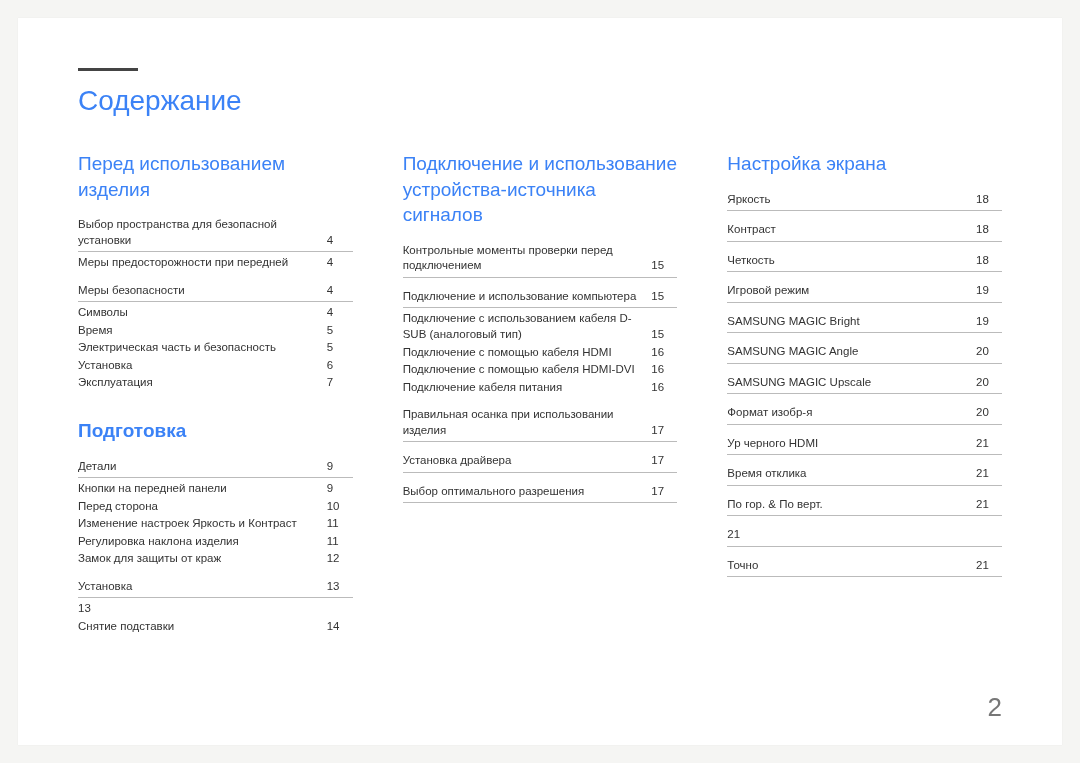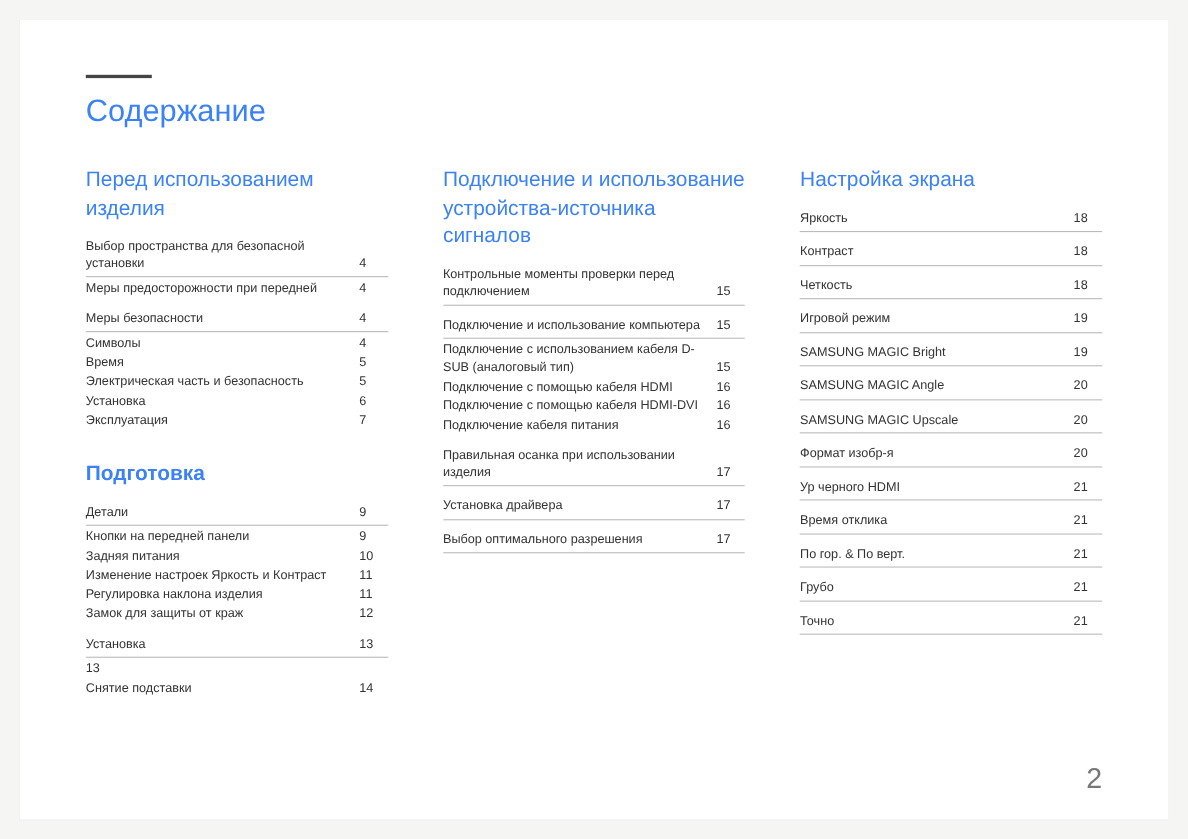--- a/index.html
+++ b/index.html
@@ -121,21 +121,21 @@
         <div class="group">
           <div class="row head-row">
             <span class="label">Детали</span>
             <span class="num">9</span>
           </div>
           <div class="row sub-row">
             <span class="label">Кнопки на передней панели</span>
             <span class="num">9</span>
           </div>
           <div class="row sub-row">
-            <span class="label">Задняя питания</span>
+            <span class="label">Перед сторона</span>
             <span class="num">10</span>
           </div>
           <div class="row sub-row">
             <span class="label">Изменение настроек Яркость и Контраст</span>
             <span class="num">11</span>
           </div>
           <div class="row sub-row">
             <span class="label">Регулировка наклона изделия</span>
             <span class="num">11</span>
           </div>
@@ -270,21 +270,20 @@
           </div>
         </div>
         <div class="group">
           <div class="row head-row">
             <span class="label">По гор. &amp; По верт.</span>
             <span class="num">21</span>
           </div>
         </div>
         <div class="group">
           <div class="row head-row">
-            <span class="label">Грубо</span>
             <span class="num">21</span>
           </div>
         </div>
         <div class="group">
           <div class="row head-row">
             <span class="label">Точно</span>
             <span class="num">21</span>
           </div>
         </div>
       </div>

